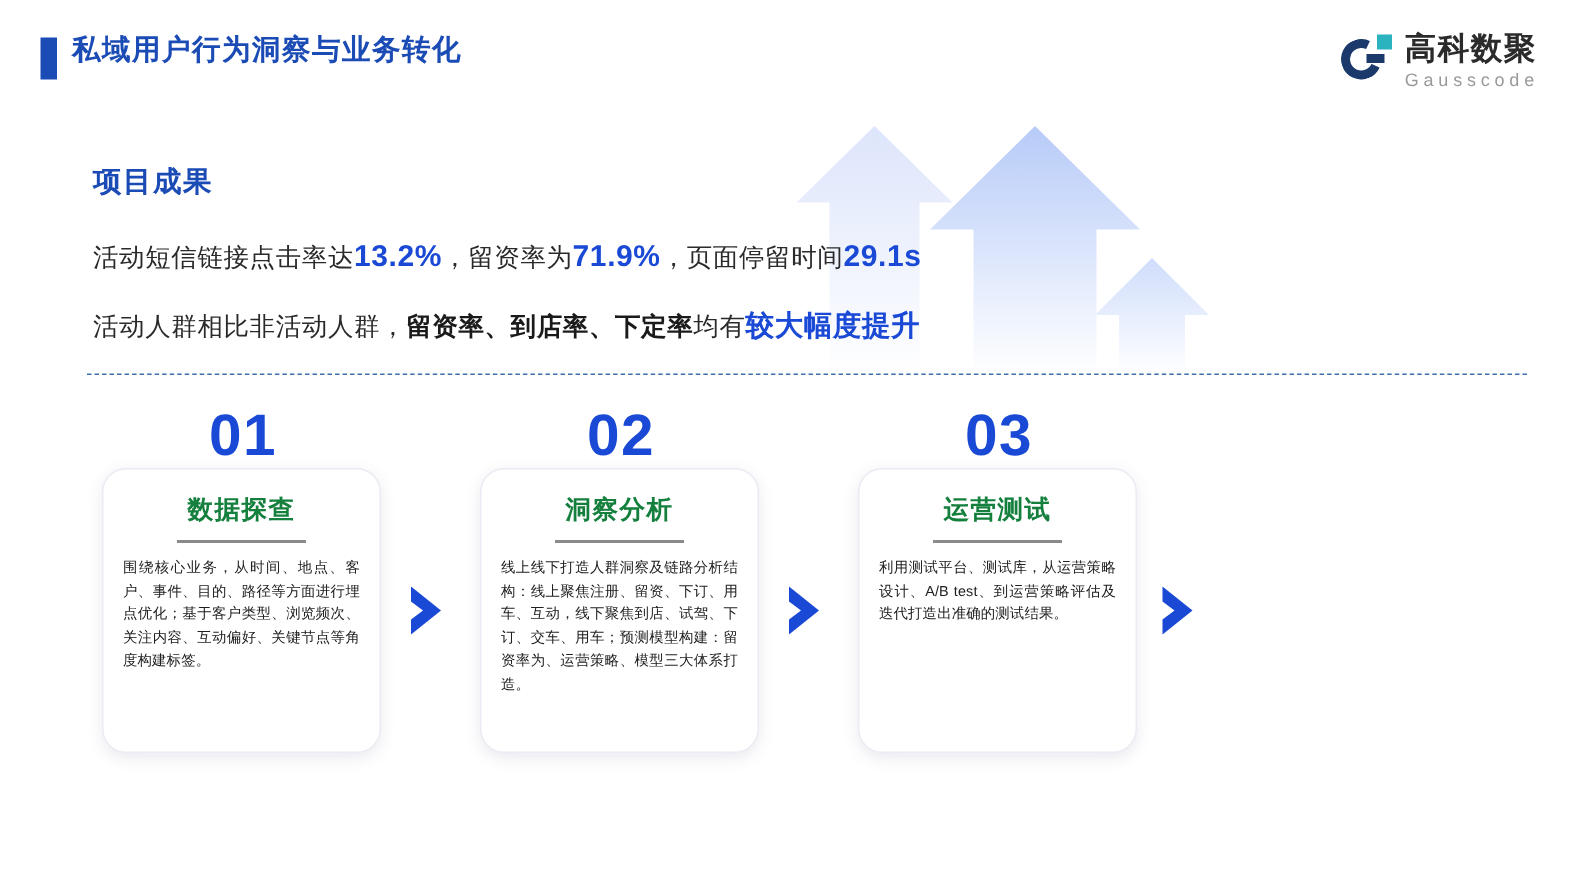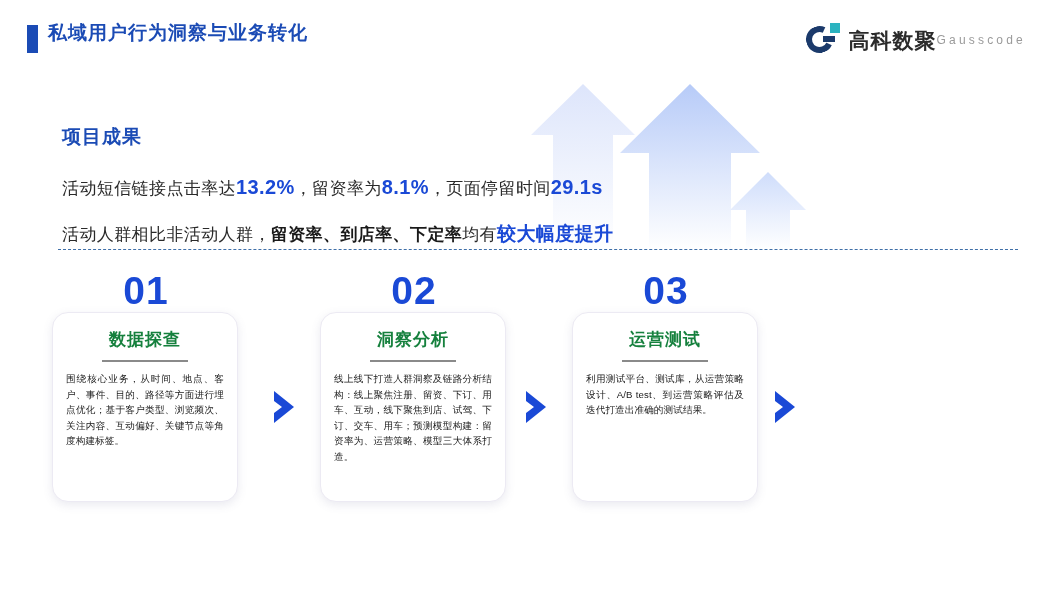--- a/index.html
+++ b/index.html
@@ -88,21 +88,21 @@
   .logo-sq {
     position: absolute;
     right: 0;
     top: 0;
     width: 10px;
     height: 10px;
     background: #2bb3c0;
   }
   .logo-text {
     display: flex;
-    flex-direction: row;
+    flex-direction: column;
     justify-content: center;
     line-height: 1;
   }
   .logo-cn {
     font-size: 21px;
     font-weight: bold;
     color: #2b2b2b;
     letter-spacing: 1px;
   }
   .logo-en {
@@ -126,21 +126,21 @@
     position: absolute;
     left: 62px;
     top: 108px;
     width: 700px;
   }
   .results-heading {
     font-size: 19px;
     font-weight: bold;
     color: #1b4bb5;
     letter-spacing: 1px;
-    margin: 16px 0 26px 0;
+    margin: 0 0 26px 0;
   }
   .results-line {
     font-size: 17px;
     color: #2a2a2a;
     letter-spacing: 0.4px;
     margin-bottom: 21px;
     white-space: nowrap;
   }
   .hl {
     color: #1a49d6;
@@ -276,33 +276,33 @@
         <div class="logo-cn">高科数聚</div>
         <div class="logo-en">Gausscode</div>
       </div>
     </div>
   </div>
 
   <div class="results">
     <div class="results-heading">项目成果</div>
 
     <div class="results-line">
-      <span>活动短信链接点击率达</span><span class="hl">13.2%</span><span>，留资率为</span><span class="hl">8.1%</span><span>，页面停留时间</span><span class="hl">29.1s</span>
+      <span>活动短信链接点击率达</span><span class="hl">13.2%</span><span>，留资率为</span><span class="hl">71.9%</span><span>，页面停留时间</span><span class="hl">29.1s</span>
     </div>
 
     <div class="results-line">
       <span>活动人群相比非活动人群，</span><span class="bold-dark">留资率、到店率、下定率</span><span>均有</span><span class="hl-phrase">较大幅度提升</span>
     </div>
   </div>
 
   <div class="divider"></div>
 
   <div class="steps">
 
-    <div class="step" style="left:52px;">
+    <div class="step" style="left:68px;">
       <div class="step-num">01</div>
       <div class="step-title">数据探查</div>
       <div class="step-rule"></div>
       <div class="step-body">围绕核心业务，从时间、地点、客户、事件、目的、路径等方面进行埋点优化；基于客户类型、浏览频次、关注内容、互动偏好、关键节点等角度构建标签。</div>
     </div>
 
     <svg class="chev" style="left:271px;" viewBox="0 0 26 34" xmlns="http://www.w3.org/2000/svg" aria-hidden="true">
       <path d="M3 1 L23 17 L3 33 L3 23 L11 17 L3 11 Z" fill="#1a49d6"></path>
     </svg>
 

